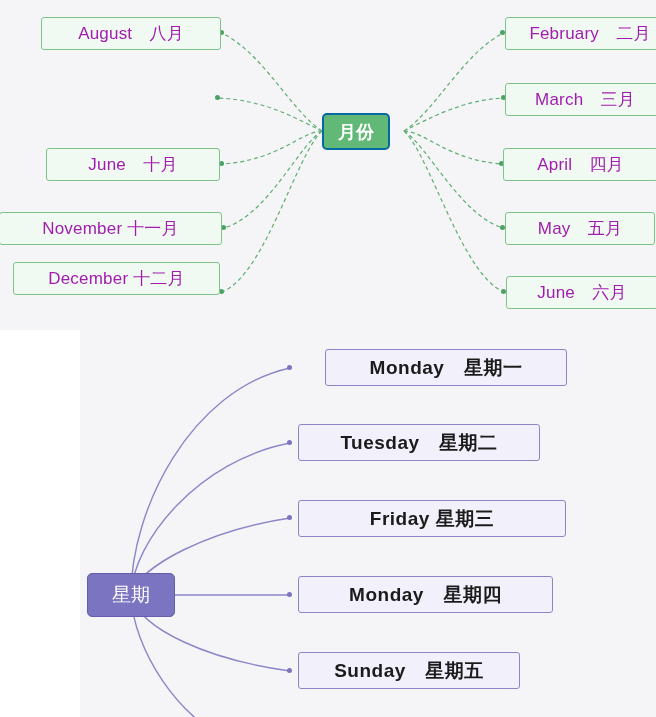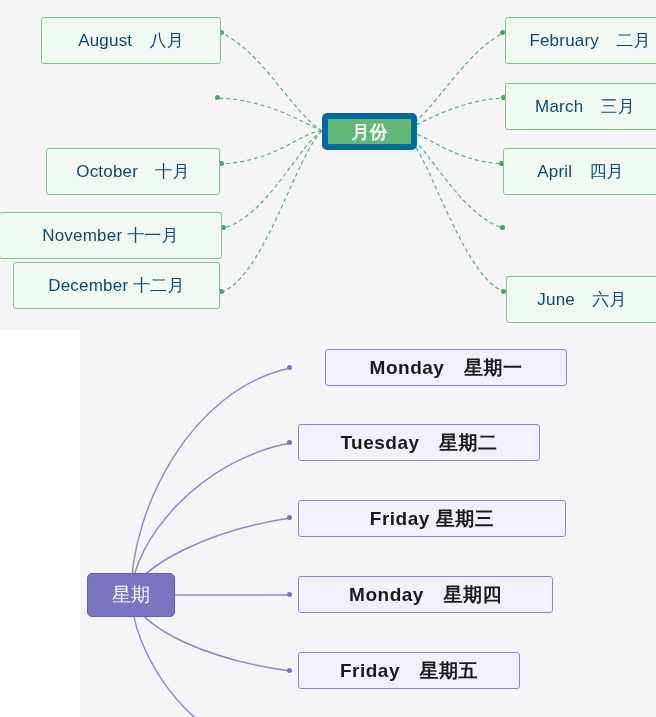--- a/index.html
+++ b/index.html
@@ -39,35 +39,35 @@
     white-space: nowrap;
     display: flex;
     align-items: center;
     justify-content: center;
   }
 
   .month-node {
     background: #f1faf2;
     border: 1px solid #7ec48a;
     border-radius: 3px;
-    color: #0c4a6e;
+    color: #a21caf;
     font-size: 17px;
-    height: 47px;
+    height: 33px;
     padding: 0 12px;
     letter-spacing: 0.2px;
   }
 
   .center-node-green {
     background: #62b877;
-    border: 6px solid #0369a1;
+    border: 2px solid #0369a1;
     border-radius: 5px;
     color: #ffffff;
     font-size: 18px;
     height: 37px;
-    width: 95px;
+    width: 68px;
     font-weight: bold;
   }
 
   
   #weeks-panel {
     position: absolute;
     left: 0;
     top: 330px;
     width: 656px;
     height: 387px;
@@ -154,32 +154,33 @@
   <span class="dot dot-green" style="left:501px; top:95px;"></span>
   <span class="dot dot-green" style="left:499px; top:161px;"></span>
   <span class="dot dot-green" style="left:500px; top:225px;"></span>
   <span class="dot dot-green" style="left:501px; top:289px;"></span>
 
   <div class="node-box center-node-green" style="left:322px; top:113px;">月份</div>
 
   <div class="node-box month-node" style="left:41px; top:17px; width:180px;">August　八月</div>
 
 
-  <div class="node-box month-node" style="left:46px; top:148px; width:174px;">October　十月</div>
+  <div class="node-box month-node" style="left:46px; top:148px; width:174px;">June　十月</div>
 
   <div class="node-box month-node" style="left:-1px; top:212px; width:223px;">November 十一月</div>
 
   <div class="node-box month-node" style="left:13px; top:262px; width:207px;">December 十二月</div>
 
   <div class="node-box month-node" style="left:505px; top:17px; width:170px;">February　二月</div>
 
   <div class="node-box month-node" style="left:505px; top:83px; width:160px;">March　三月</div>
 
   <div class="node-box month-node" style="left:503px; top:148px; width:155px;">April　四月</div>
 
+  <div class="node-box month-node" style="left:505px; top:212px; width:150px;">May　五月</div>
 
   <div class="node-box month-node" style="left:506px; top:276px; width:152px;">June　六月</div>
 </div>
 
 <div id="weeks-panel">
   <div id="weeks-bg"></div>
 
   <svg id="weeks-svg" viewBox="0 0 656 387">
     <g fill="none" stroke="#8b86c8" stroke-width="1.4">
       <path d="M131,265 C131,180 190,60 290,38"></path>
@@ -200,14 +201,14 @@
   <div class="node-box center-node-purple" style="left:87px; top:243px;">星期</div>
 
   <div class="node-box week-node" style="left:298px; top:19px; width:242px;margin-left:27px;">Monday　星期一</div>
 
   <div class="node-box week-node" style="left:298px; top:94px; width:242px;">Tuesday　星期二</div>
 
   <div class="node-box week-node" style="left:298px; top:170px; width:268px;">Friday 星期三</div>
 
   <div class="node-box week-node" style="left:298px; top:246px; width:255px;">Monday　星期四</div>
 
-  <div class="node-box week-node" style="left:298px; top:322px; width:222px;">Friday　星期五</div>
+  <div class="node-box week-node" style="left:298px; top:322px; width:222px;">Sunday　星期五</div>
 </div>
 
 </body></html>

